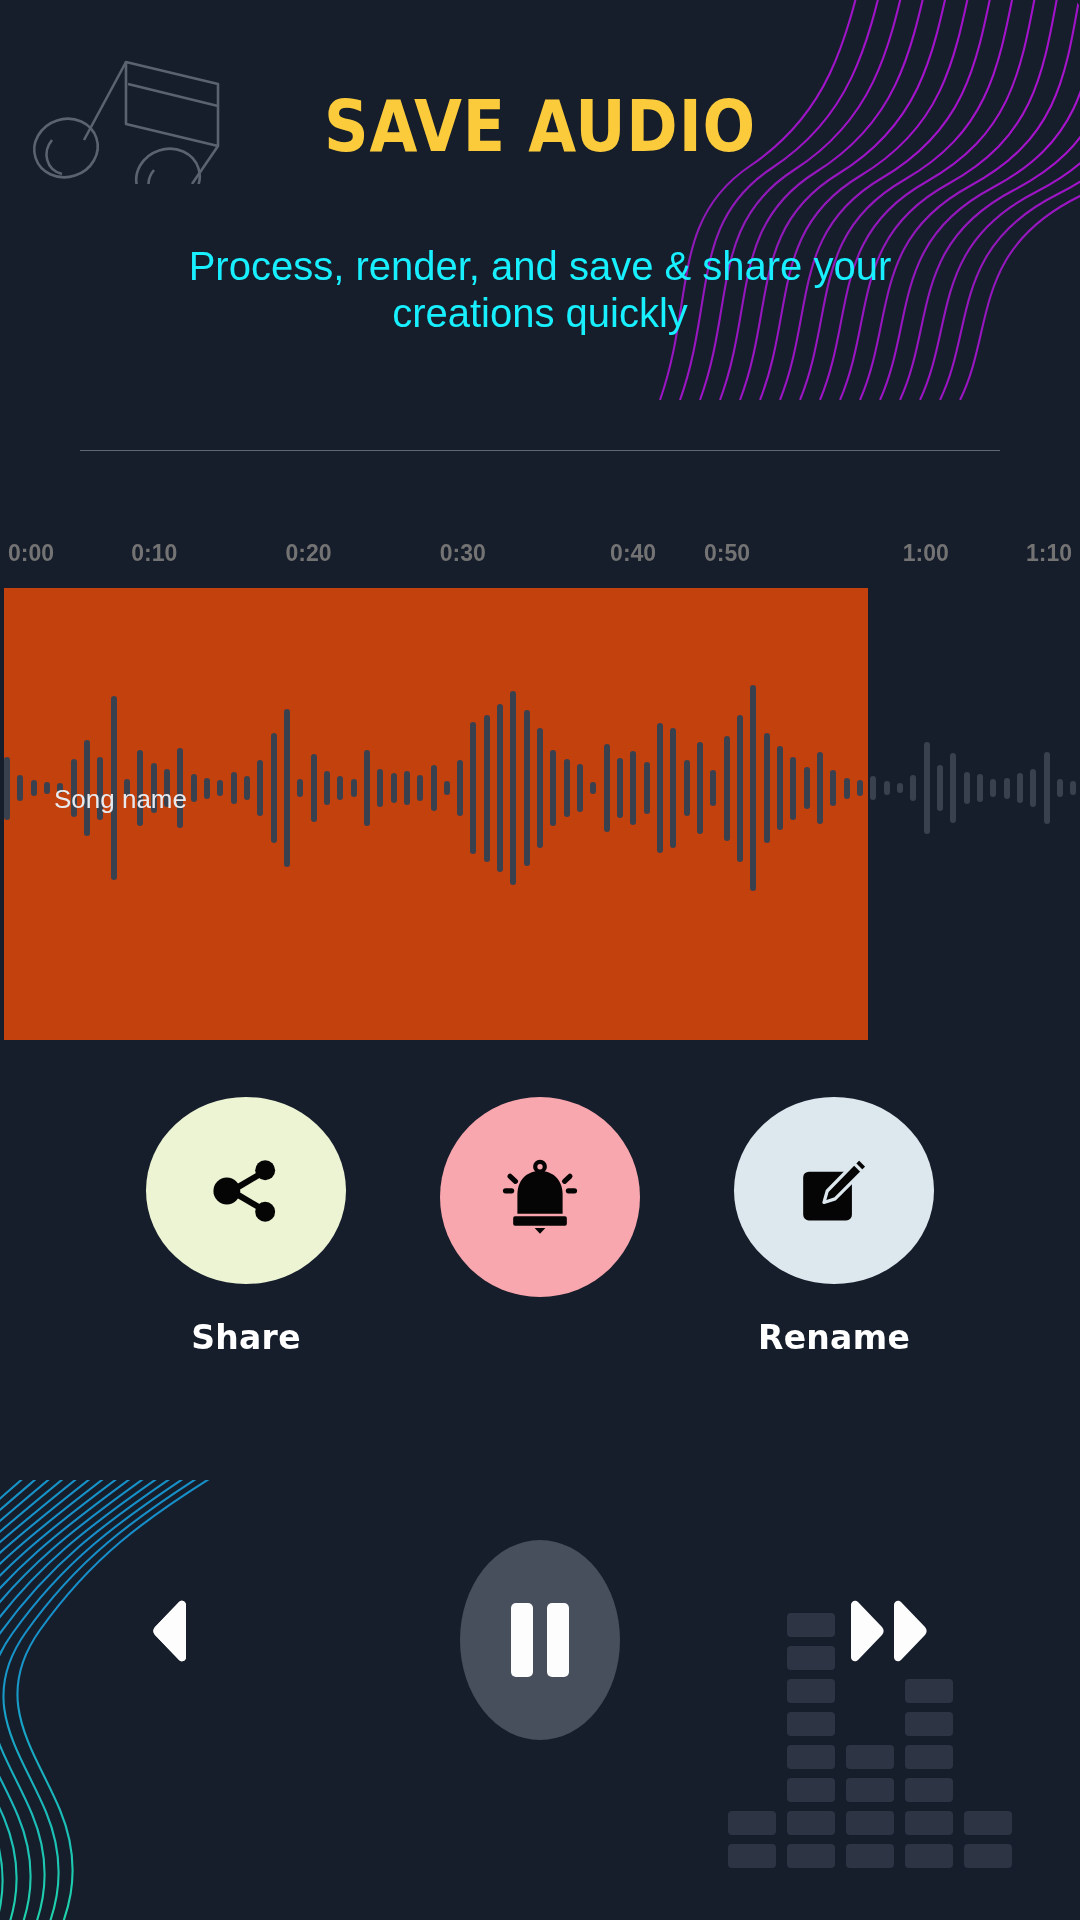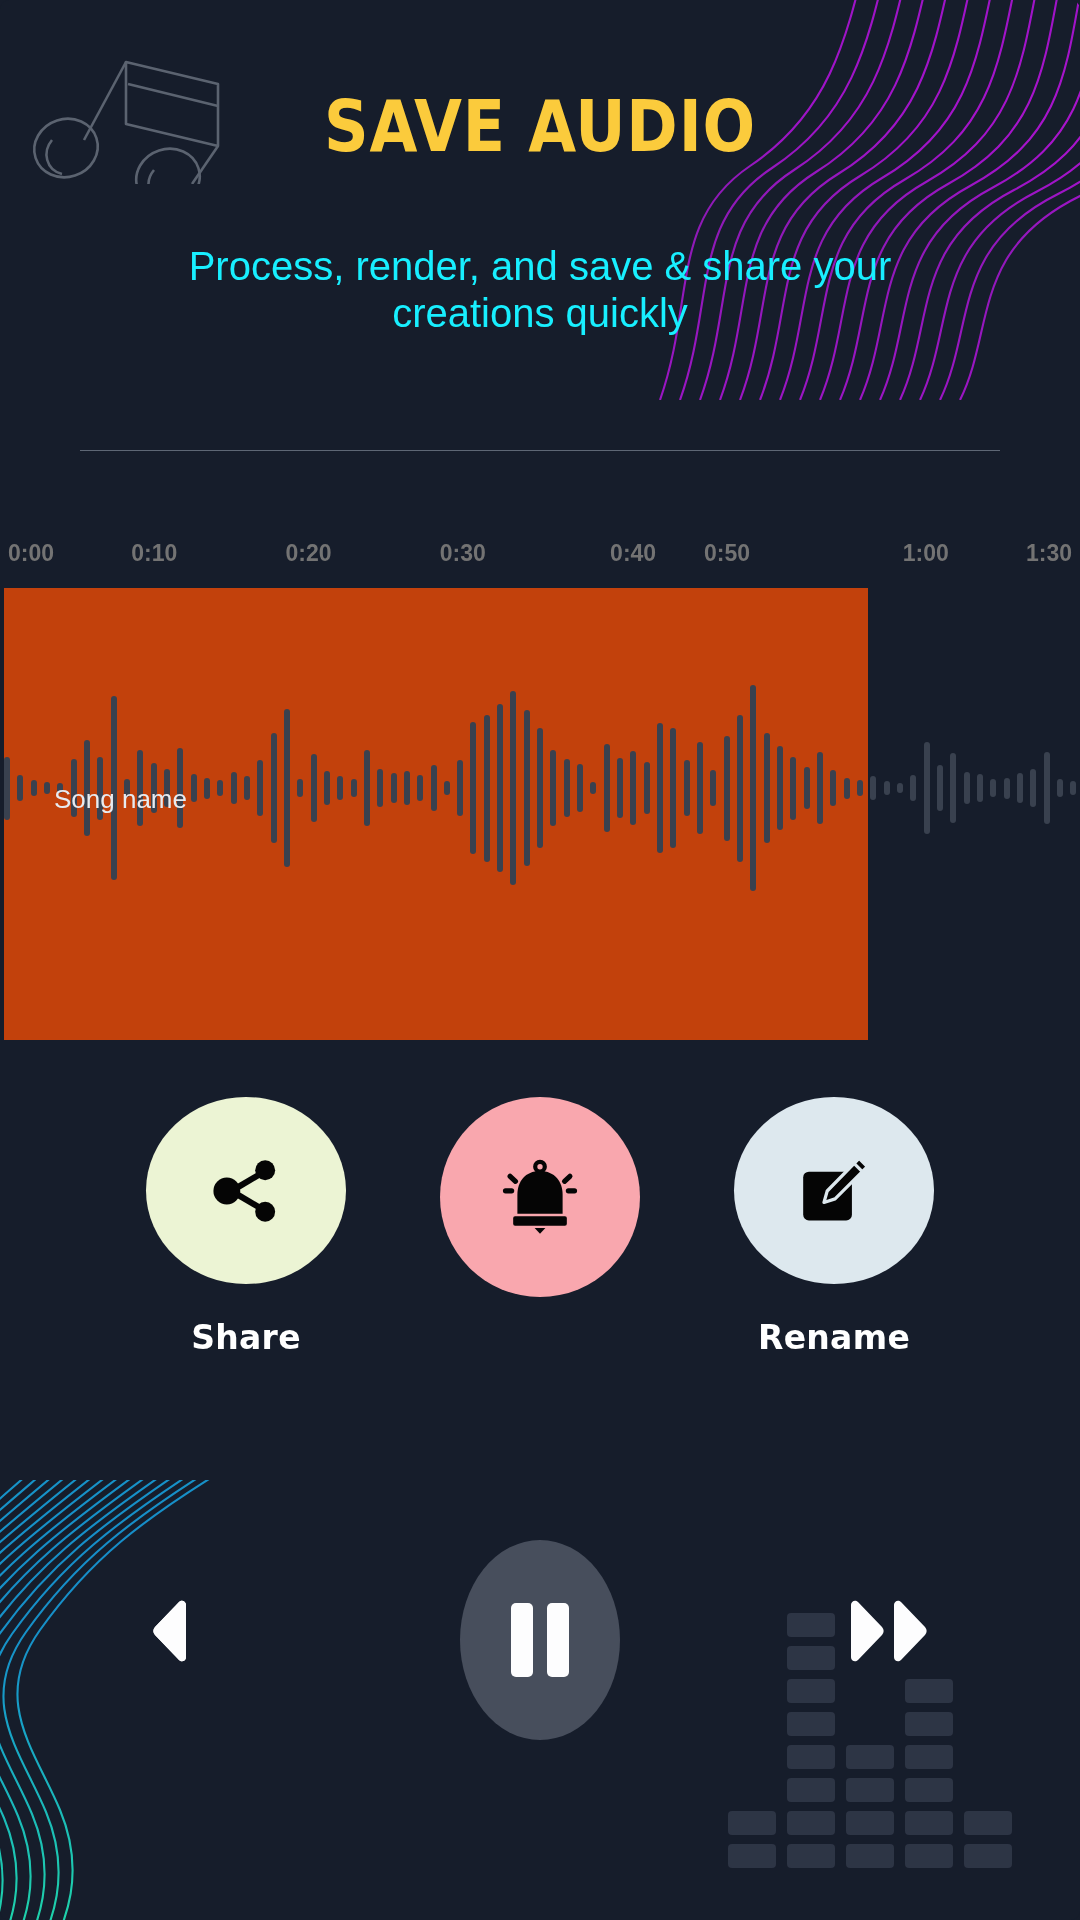--- a/index.html
+++ b/index.html
@@ -191,21 +191,21 @@
   <div class="divider"></div>
 
   <div class="ruler" id="ruler">
       <div class="tick" style="left: 8px;">0:00</div>
       <div class="tick" style="left: 154.286px; transform: translateX(-50%);">0:10</div>
       <div class="tick" style="left: 308.571px; transform: translateX(-50%);">0:20</div>
       <div class="tick" style="left: 462.857px; transform: translateX(-50%);">0:30</div>
       <div class="tick" style="left: 617.143px; transform: translateX(-50%); margin-left: 16px;">0:40</div>
       <div class="tick" style="left: 727px; transform: translateX(-50%);">0:50</div>
       <div class="tick" style="left: 925.714px; transform: translateX(-50%);">1:00</div>
-      <div class="tick" style="left: auto; right: 8px;">1:30</div>
+      <div class="tick" style="left: auto; right: 8px;">1:10</div>
     </div>
 
   <div class="wave-panel">
     <div class="wave-wrap" id="waveform">
         <div class="wbar" style="height: 63px; margin-right: 7.33333px; background: rgb(57, 65, 79);"></div>
         <div class="wbar" style="height: 25.2px; margin-right: 7.33333px; background: rgb(57, 65, 79);"></div>
         <div class="wbar" style="height: 16.8px; margin-right: 7.33333px; background: rgb(57, 65, 79);"></div>
         <div class="wbar" style="height: 12.6px; margin-right: 7.33333px; background: rgb(57, 65, 79);"></div>
         <div class="wbar" style="height: 10.5px; margin-right: 7.33333px; background: rgb(57, 65, 79);"></div>
         <div class="wbar" style="height: 58.8px; margin-right: 7.33333px; background: rgb(57, 65, 79);"></div>

